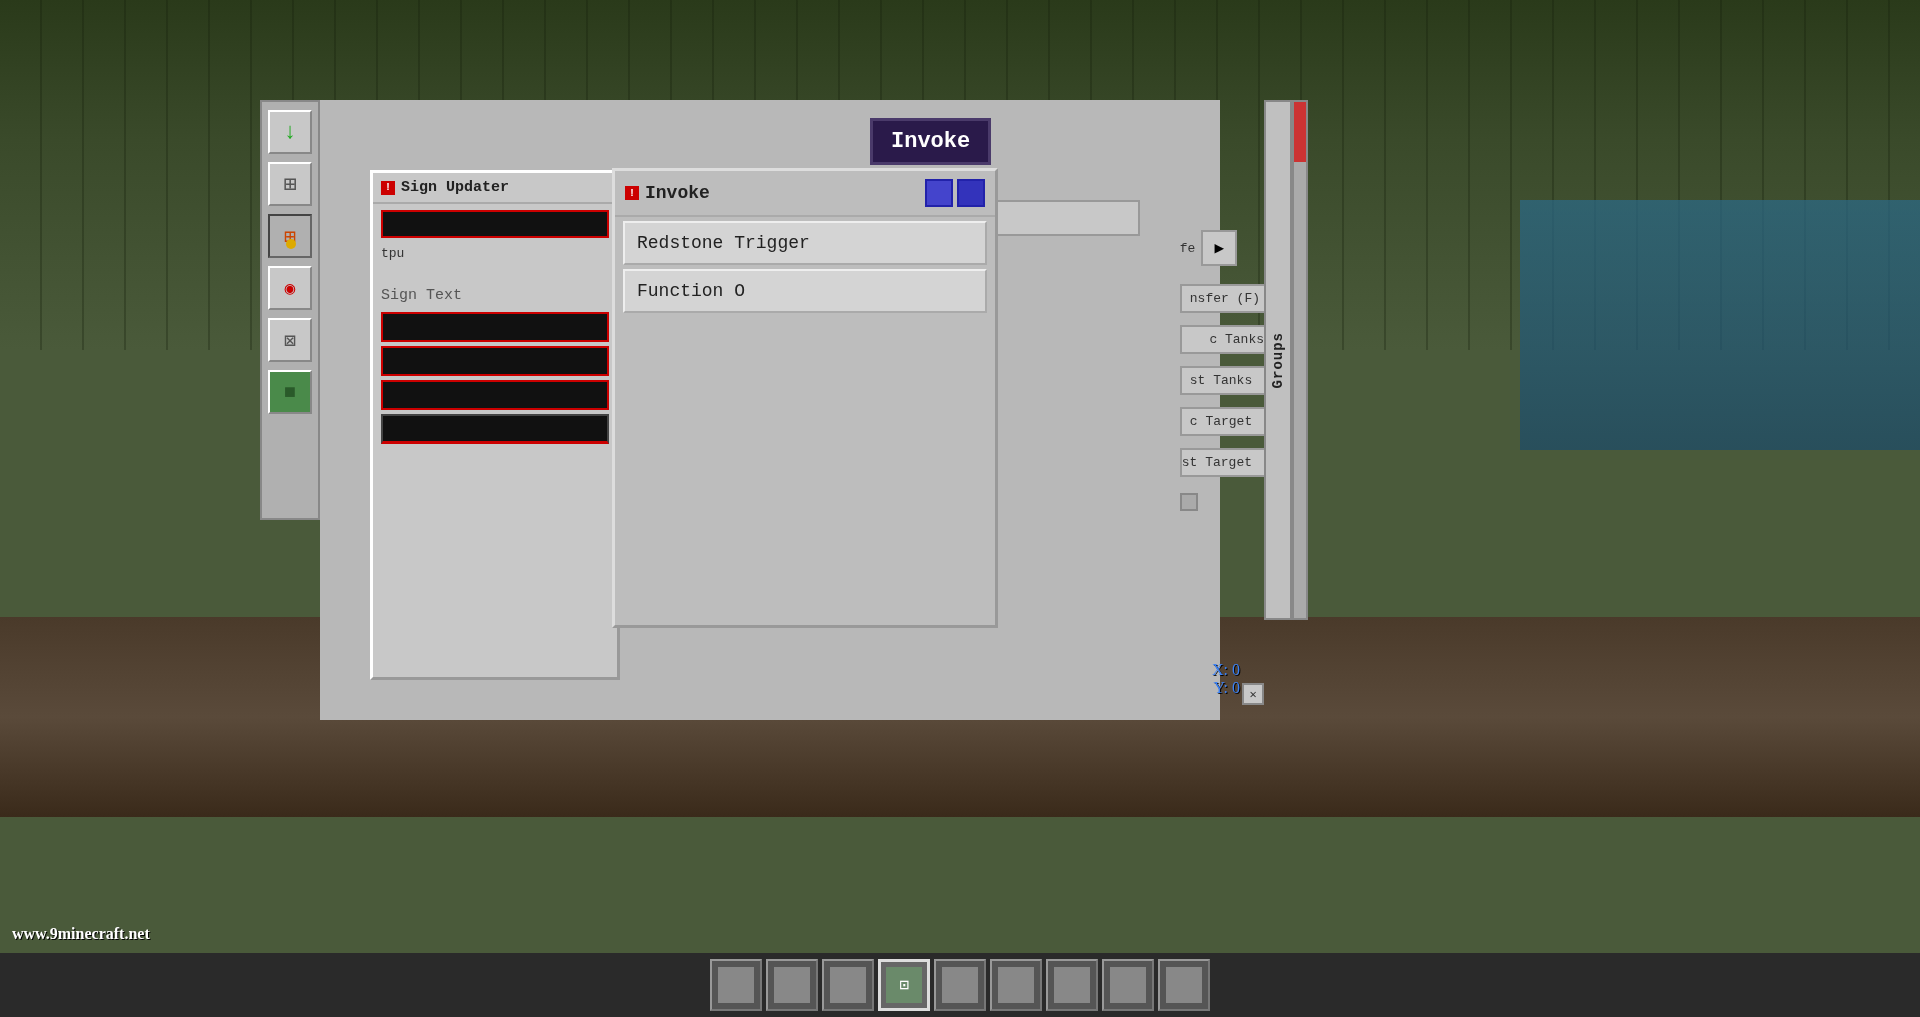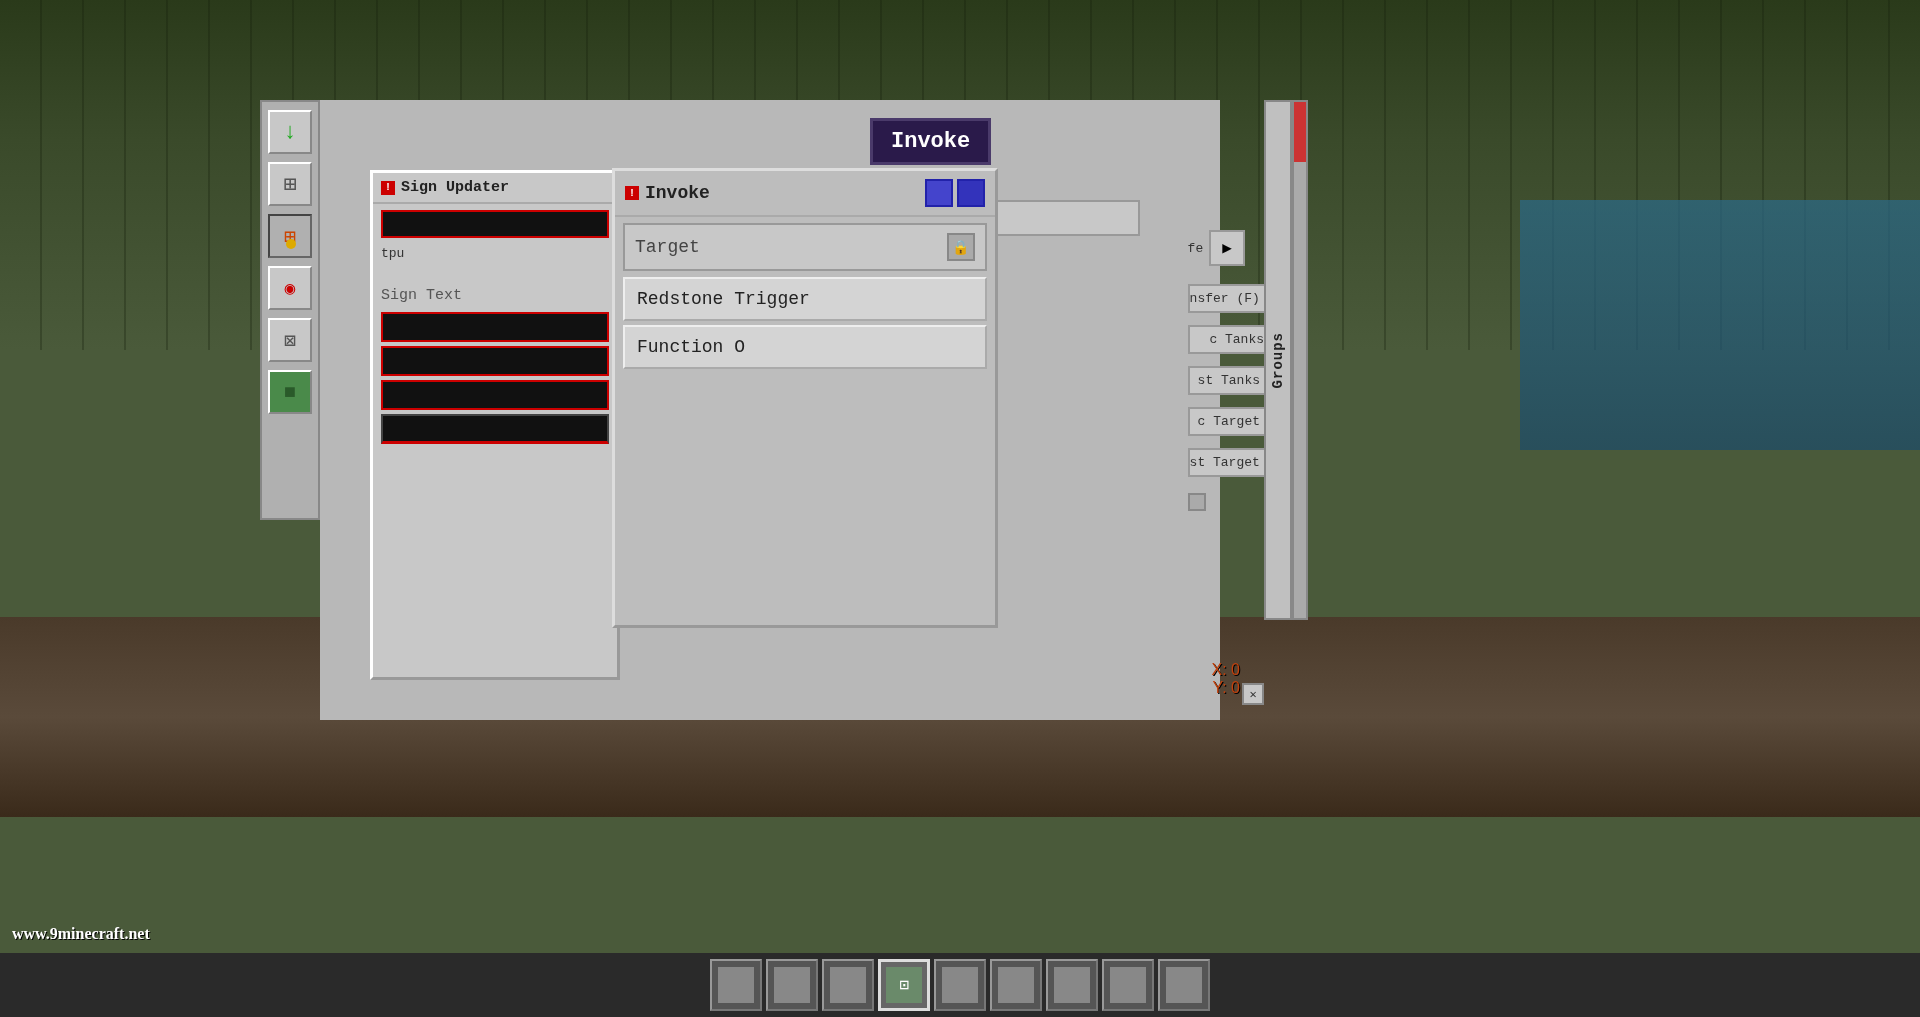--- a/index.html
+++ b/index.html
@@ -277,23 +277,23 @@
       font-weight: bold;
       border: 3px solid #4a3a6a;
       z-index: 20;
     }
 
     
     .coords {
       position: absolute;
       bottom: 320px;
       right: 680px;
-      font-family: Liberation Sans, sans-serif;
+      font-family: Liberation Serif, serif;
       font-size: 16px;
-      color: #c2410c;
+      color: #3b82f6;
       text-shadow: 1px 1px #000;
       text-align: right;
     }
 
     
     .close-btn {
       position: absolute;
       bottom: 312px;
       right: 656px;
       width: 22px;
@@ -451,44 +451,38 @@
   <div class="invoke-header">
     <div class="error-icon">!</div>
     <span class="invoke-title">Invoke</span>
 
     <div style="margin-left:auto; display:flex; gap:4px;">
       <div style="width:28px; height:28px; background:#4444cc; border:2px solid #2222aa;"></div>
       <div style="width:28px; height:28px; background:#3333bb; border:2px solid #2222aa;"></div>
     </div>
   </div>
 
-  <div class="target-bar">
-    <span class="target-text">Target</span>
-    <div class="lock-icon-box">
-      <span>🔒</span>
-    </div>
-  </div>
 
   <div class="dropdown-item">
     <span>Redstone Trigger</span>
   </div>
   <div class="dropdown-item">
     <span>Function O</span>
   </div>
 </div>
 
 <div class="invoke-tooltip">Invoke</div>
 
 <div style="position:absolute; top:230px; right:650px; display:flex; flex-direction:column; gap:12px;">
 
   <div style="display:flex; align-items:center; gap:6px; margin-bottom:6px;">
     <span style="font-size:13px; font-family:'Courier New',monospace; color:#333;">fe</span>
     <div style="width:36px; height:36px; background:#c8c8c8; border:2px solid #999; display:flex; align-items:center; justify-content:center; font-size:16px;">▶</div>
   </div>
-  <div style="padding:5px 0; background:#c8c8c8; border:2px solid #999; font-size:13px; font-family:'Courier New',monospace; color:#333;">nsfer (F)</div>
+  <div style="padding:5px 8px; background:#c8c8c8; border:2px solid #999; font-size:13px; font-family:'Courier New',monospace; color:#333;">nsfer (F)</div>
   <div style="padding:5px 4px; background:#c8c8c8; border:2px solid #999; font-size:13px; font-family:'Courier New',monospace; color:#333;text-align:right;">c Tanks</div>
   <div style="padding:5px 8px; background:#c8c8c8; border:2px solid #999; font-size:13px; font-family:'Courier New',monospace; color:#333;">st Tanks</div>
   <div style="padding:5px 8px; background:#c8c8c8; border:2px solid #999; font-size:13px; font-family:'Courier New',monospace; color:#333;">c Target</div>
   <div style="padding:5px 0; background:#c8c8c8; border:2px solid #999; font-size:13px; font-family:'Courier New',monospace; color:#333;">st Target</div>
 
   <div style="width:18px; height:18px; background:#aaa; border:2px solid #888; margin-top:4px;"></div>
 </div>
 
 <div class="coords">
   <div>X: 0</div>

